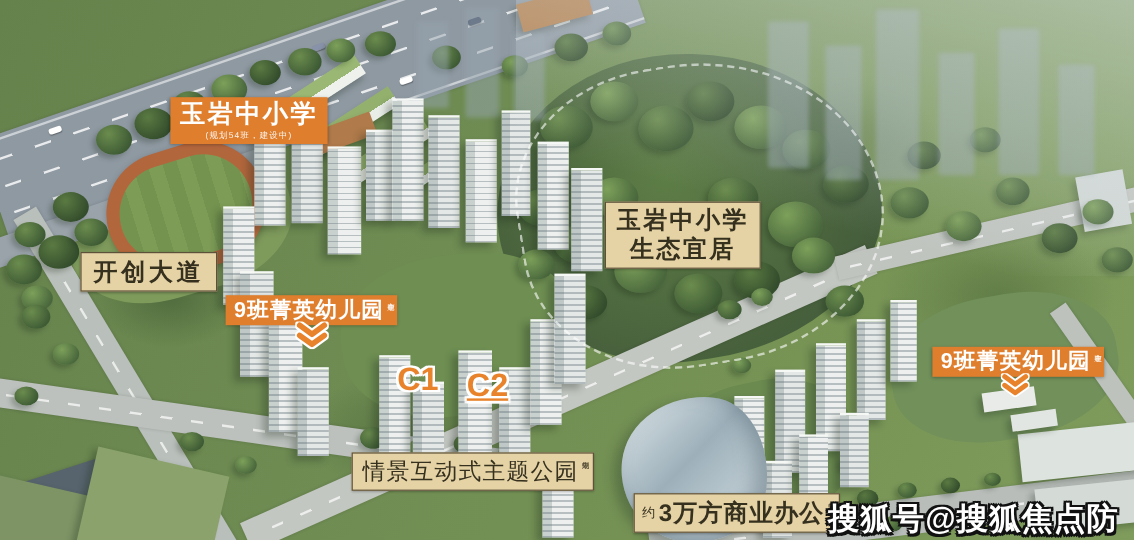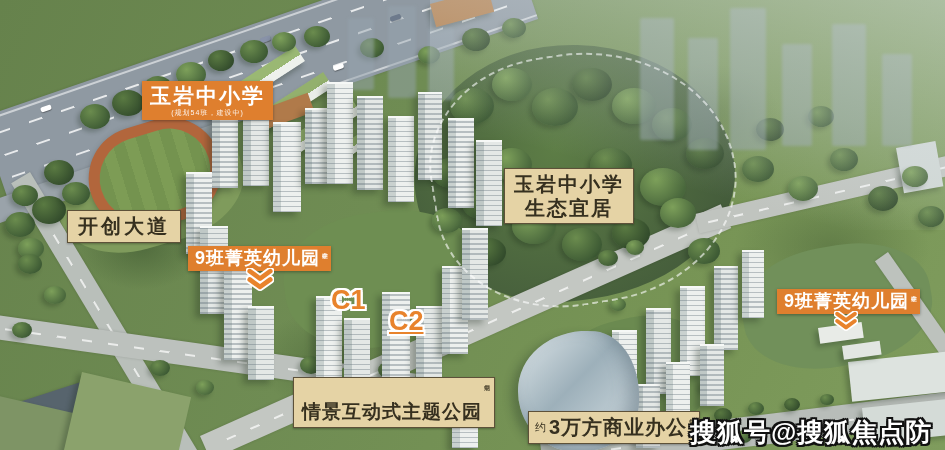--- a/index.html
+++ b/index.html
@@ -55,29 +55,29 @@
   .school-sub{font-size:7px;opacity:.92;letter-spacing:1px;}
   .lbl-flex{display:flex;gap:2px;}
   .kg-text{font-size:18px;font-weight:bold;letter-spacing:1px;line-height:1.15;}
   .vnote{writing-mode:vertical-rl;font-size:6px;line-height:1;opacity:.95;}
   .lbl-kg-left{left:188px;top:246px;padding:2px 3px 2px 7px;}
   .lbl-kg-right{left:777px;top:289px;padding:2px 3px 2px 7px;}
   .lbl-avenue{left:67px;top:210px;padding:2px 10px;font-size:20px;font-weight:bold;letter-spacing:3px;}
   .lbl-nature{left:504px;top:168px;padding:3px 9px;font-size:20px;font-weight:bold;
     letter-spacing:2px;line-height:1.2;text-align:center;}
   .lbl-park{left:293px;top:377px;padding:2px 4px 2px 8px;}
-  .park-text{font-size:19px;font-weight:bold;letter-spacing:1px;margin-top:19px;}
+  .park-text{font-size:19px;font-weight:normal;letter-spacing:1px;}
   .lbl-comm{left:528px;top:411px;padding:2px 4px 2px 6px;}
   .comm-prefix{font-size:11px;align-self:center;margin-right:1px;}
   .comm-text{font-size:20px;font-weight:bold;letter-spacing:1px;}
   .vnote-dark{writing-mode:vertical-rl;font-size:6px;line-height:1;opacity:.85;}
   .ctag{position:absolute;z-index:10;font-weight:800;font-size:27px;color:#E8832C;
     text-shadow:-2px -2px 0 #fff,2px -2px 0 #fff,-2px 2px 0 #fff,2px 2px 0 #fff,
                 0 2px 0 #fff,2px 0 0 #fff,0 -2px 0 #fff,-2px 0 0 #fff;}
-  .ctag-1{left:331px;top:285px;}
+  .ctag-1{left:331px;top:301px;}
   .ctag-2{left:389px;top:306px;text-decoration:underline;}
   .down-arrow{position:absolute;z-index:10;}
   .arrow-left{left:246px;top:268px;}
   .arrow-right{left:834px;top:311px;}
   .watermark{position:absolute;left:690px;top:415px;z-index:11;font-size:26px;font-weight:bold;
     color:#fff;letter-spacing:1px;
     text-shadow:-2px -2px 0 #111,2px -2px 0 #111,-2px 2px 0 #111,2px 2px 0 #111,
                 0 2px 0 #111,2px 0 0 #111,0 -2px 0 #111,-2px 0 0 #111;}
 </style>
 </head>

